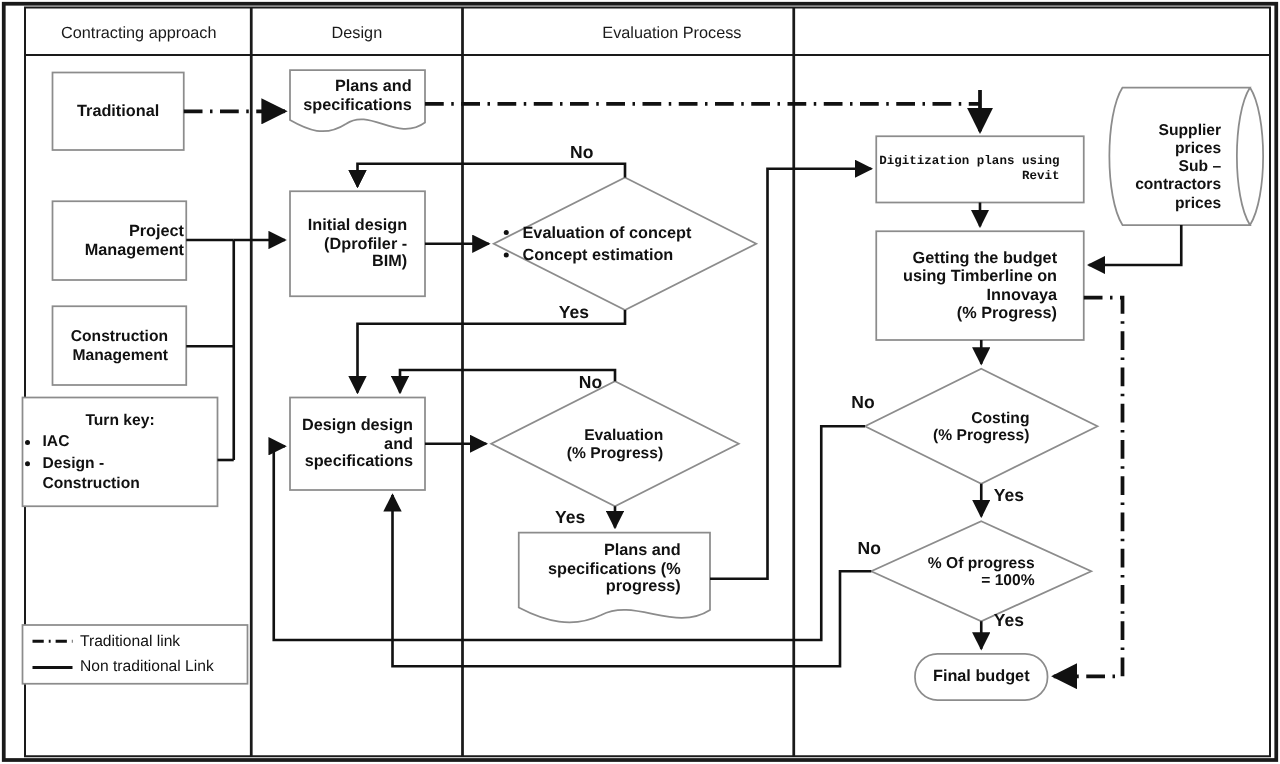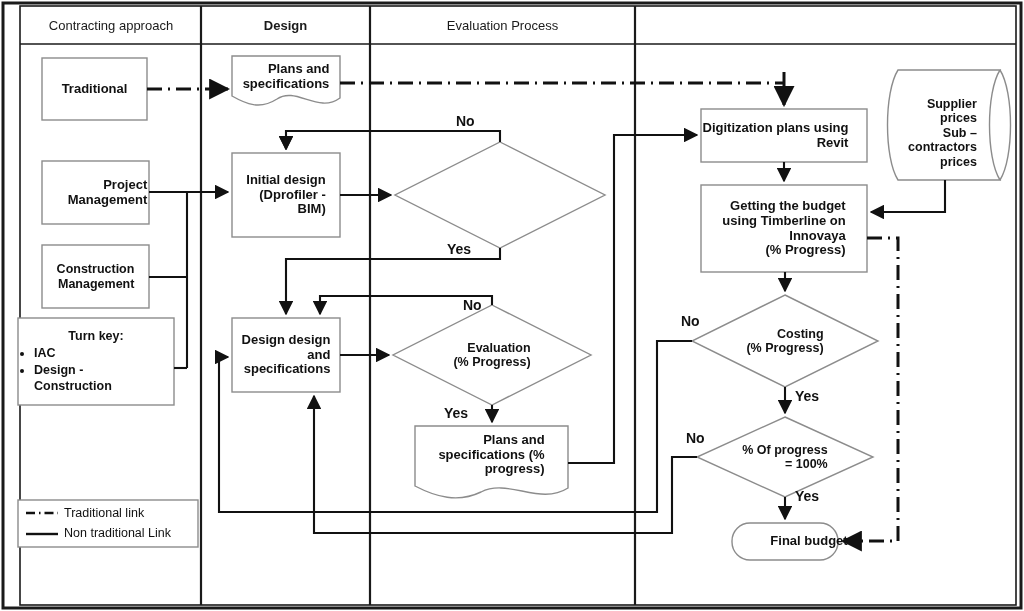--- a/index.html
+++ b/index.html
@@ -191,24 +191,24 @@
     <rect x="18" y="500" width="180" height="47" fill="#ffffff" stroke="#8c8c8c" stroke-width="1.4"></rect>
     <g stroke="#111111" stroke-width="2.4" fill="none">
       <path d="M26,513 L58,513" stroke-dasharray="9 4 1.5 4"></path>
       <path d="M26,534 L58,534"></path>
     </g>
   </svg>
 
   <div class="colhdr" style="left:21px; top:6px; width:180px; height:38px;">
     <span>Contracting approach</span>
   </div>
-  <div class="colhdr" style="left:201px; top:6px; width:169px; height:38px;font-weight:bold;">
+  <div class="colhdr" style="left:201px; top:6px; width:169px; height:38px;">
     <span>Design</span>
   </div>
-  <div class="colhdr" style="left:370px; top:6px; width:265px; height:38px;">
+  <div class="colhdr" style="left:370px; top:6px; width:265px; height:38px;padding-left:35px;">
     <span>Evaluation Process</span>
   </div>
 
   <div class="nodelabel" style="left:42px; top:58px; width:105px; height:62px; font-size:13px;">Traditional</div>
 
   <div class="nodelabel" style="left:42px; top:161px; width:107px; height:63px; font-size:13px;margin-left:12px;">Project
 Management</div>
 
   <div class="nodelabel" style="left:42px; top:245px; width:107px; height:63px; font-size:12.5px;">Construction
 Management</div>
@@ -226,49 +226,55 @@
 specifications</div>
 
   <div class="nodelabel" style="left:232px; top:153px; width:108px; height:84px; font-size:13px;">Initial design
 (Dprofiler -
 BIM)</div>
 
   <div class="nodelabel" style="left:232px; top:318px; width:108px; height:74px; font-size:13px;">Design design
 and
 specifications</div>
 
+  <div class="bulletbox" style="left:404px; top:170px; width:196px; height:50px; font-size:13px;">
+    <ul style="padding-left:14px;">
+      <li>Evaluation of concept</li>
+      <li>Concept estimation</li>
+    </ul>
+  </div>
 
   <div class="nodelabel diamondtxt" style="left:422px; top:332px; width:140px; height:46px;">Evaluation
 (% Progress)</div>
 
   <div class="nodelabel" style="left:418px; top:424px; width:147px; height:62px; font-size:13px;">Plans and
 specifications (%
 progress)</div>
 
-  <div class="nodelabel" style="left:701px; top:109px; width:149px; height:53px; font-size:13px;">Digitization plans using
+  <div class="nodelabel" style="left:701px; top:109px; width:149px; height:53px; font-size:10px;font-family:Liberation Mono, monospace;">Digitization plans using
 Revit</div>
 
   <div class="nodelabel" style="left:701px; top:185px; width:166px; height:87px; font-size:13px;">Getting the budget
 using Timberline on
 Innovaya
 (% Progress)</div>
 
   <div class="nodelabel" style="left:890px; top:72px; width:105px; height:122px; font-size:12.5px;">Supplier
 prices
 Sub –
 contractors
 prices</div>
 
   <div class="nodelabel diamondtxt" style="left:718px; top:318px; width:134px; height:46px;">Costing
 (% Progress)</div>
 
   <div class="nodelabel diamondtxt" style="left:718px; top:434px; width:134px; height:46px;">% Of progress
 = 100%</div>
 
-  <div class="nodelabel" style="left:732px; top:523px; width:106px; height:37px; font-size:13px;padding-left:24px;">Final budget</div>
+  <div class="nodelabel" style="left:732px; top:523px; width:106px; height:37px; font-size:13px;">Final budget</div>
 
   <div class="edgelabel" style="left:456px; top:113px;">No</div>
   <div class="edgelabel" style="left:447px; top:241px;">Yes</div>
   <div class="edgelabel" style="left:463px; top:297px;">No</div>
   <div class="edgelabel" style="left:444px; top:405px;">Yes</div>
   <div class="edgelabel" style="left:681px; top:313px;">No</div>
   <div class="edgelabel" style="left:795px; top:388px;">Yes</div>
   <div class="edgelabel" style="left:686px; top:430px;">No</div>
   <div class="edgelabel" style="left:795px; top:488px;">Yes</div>
 

